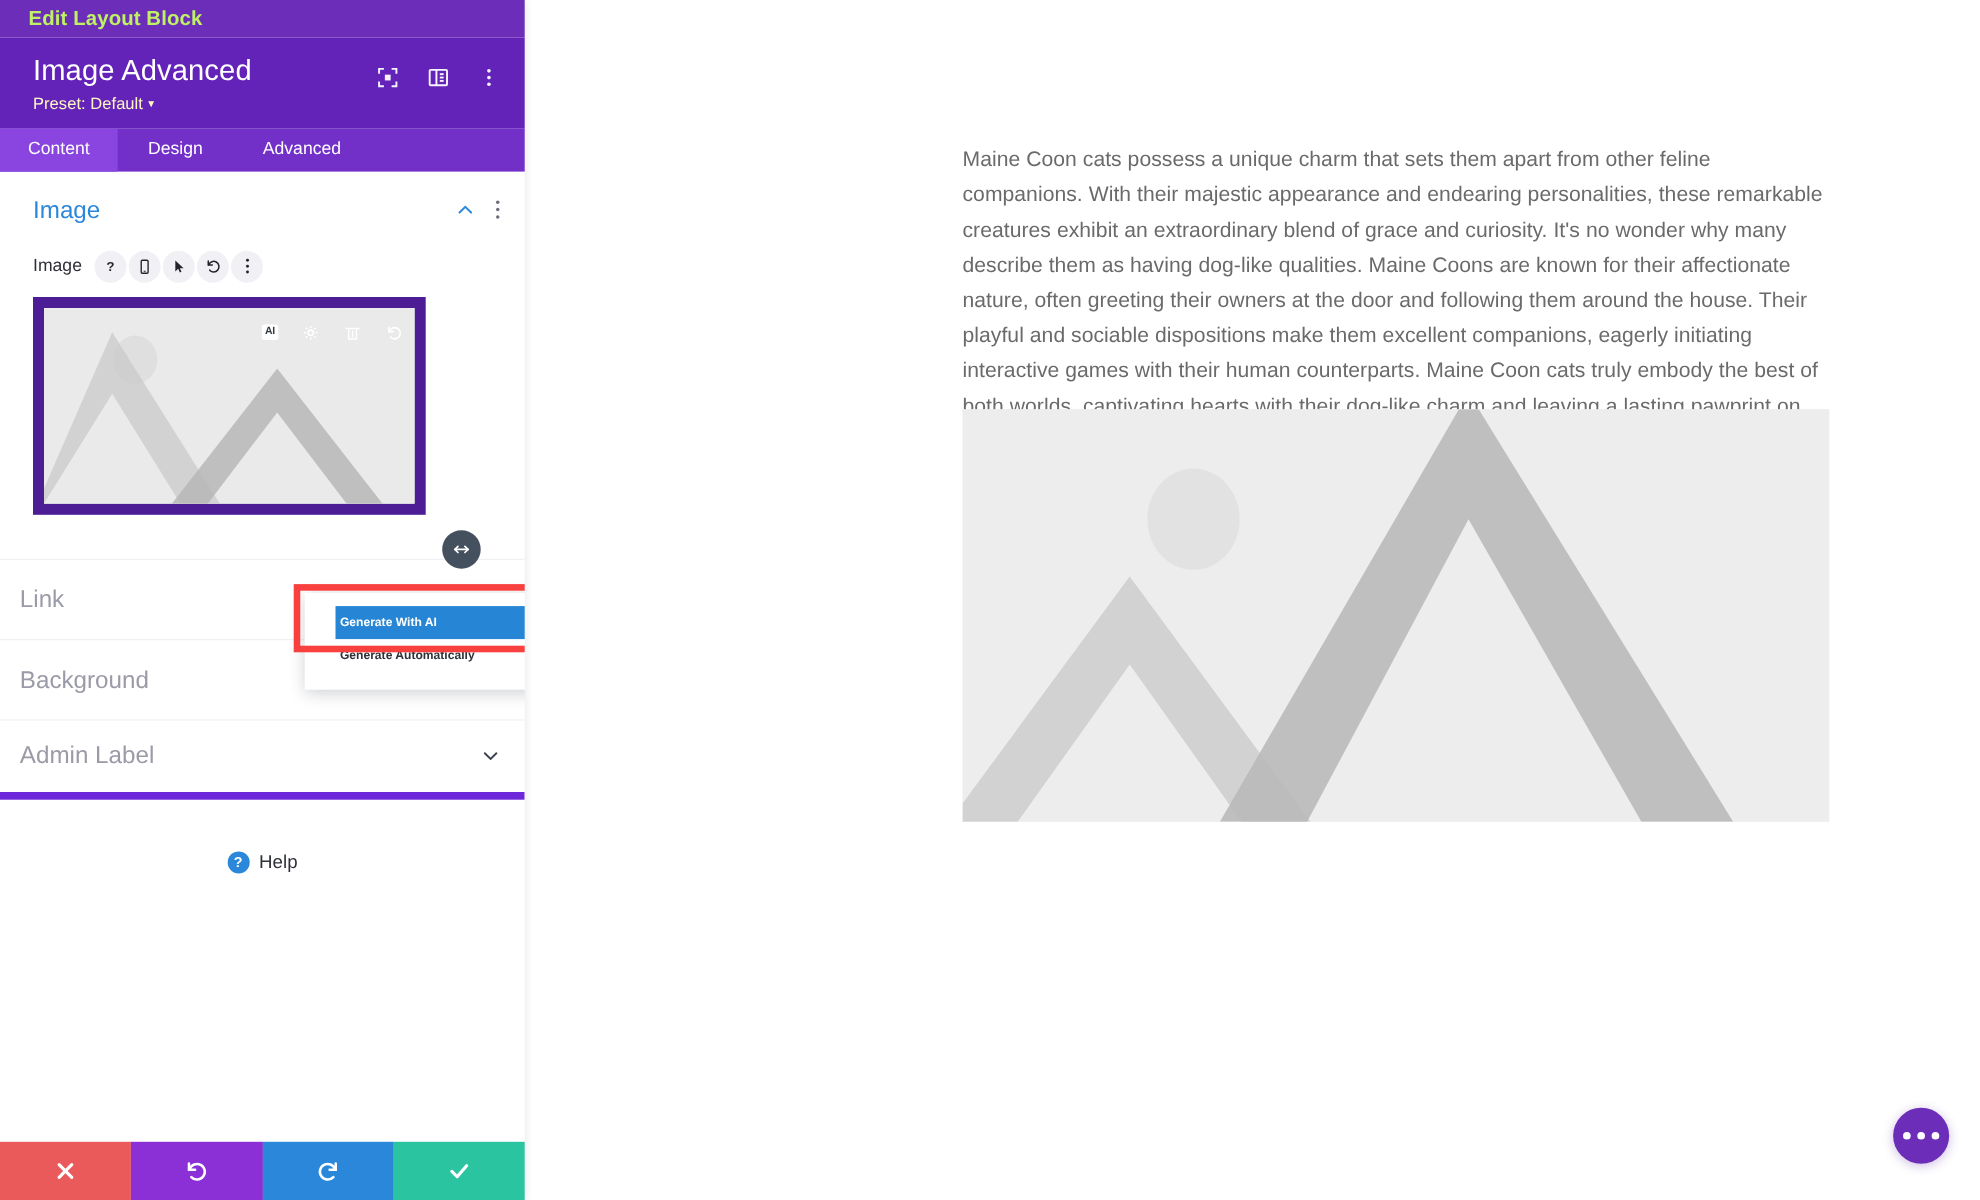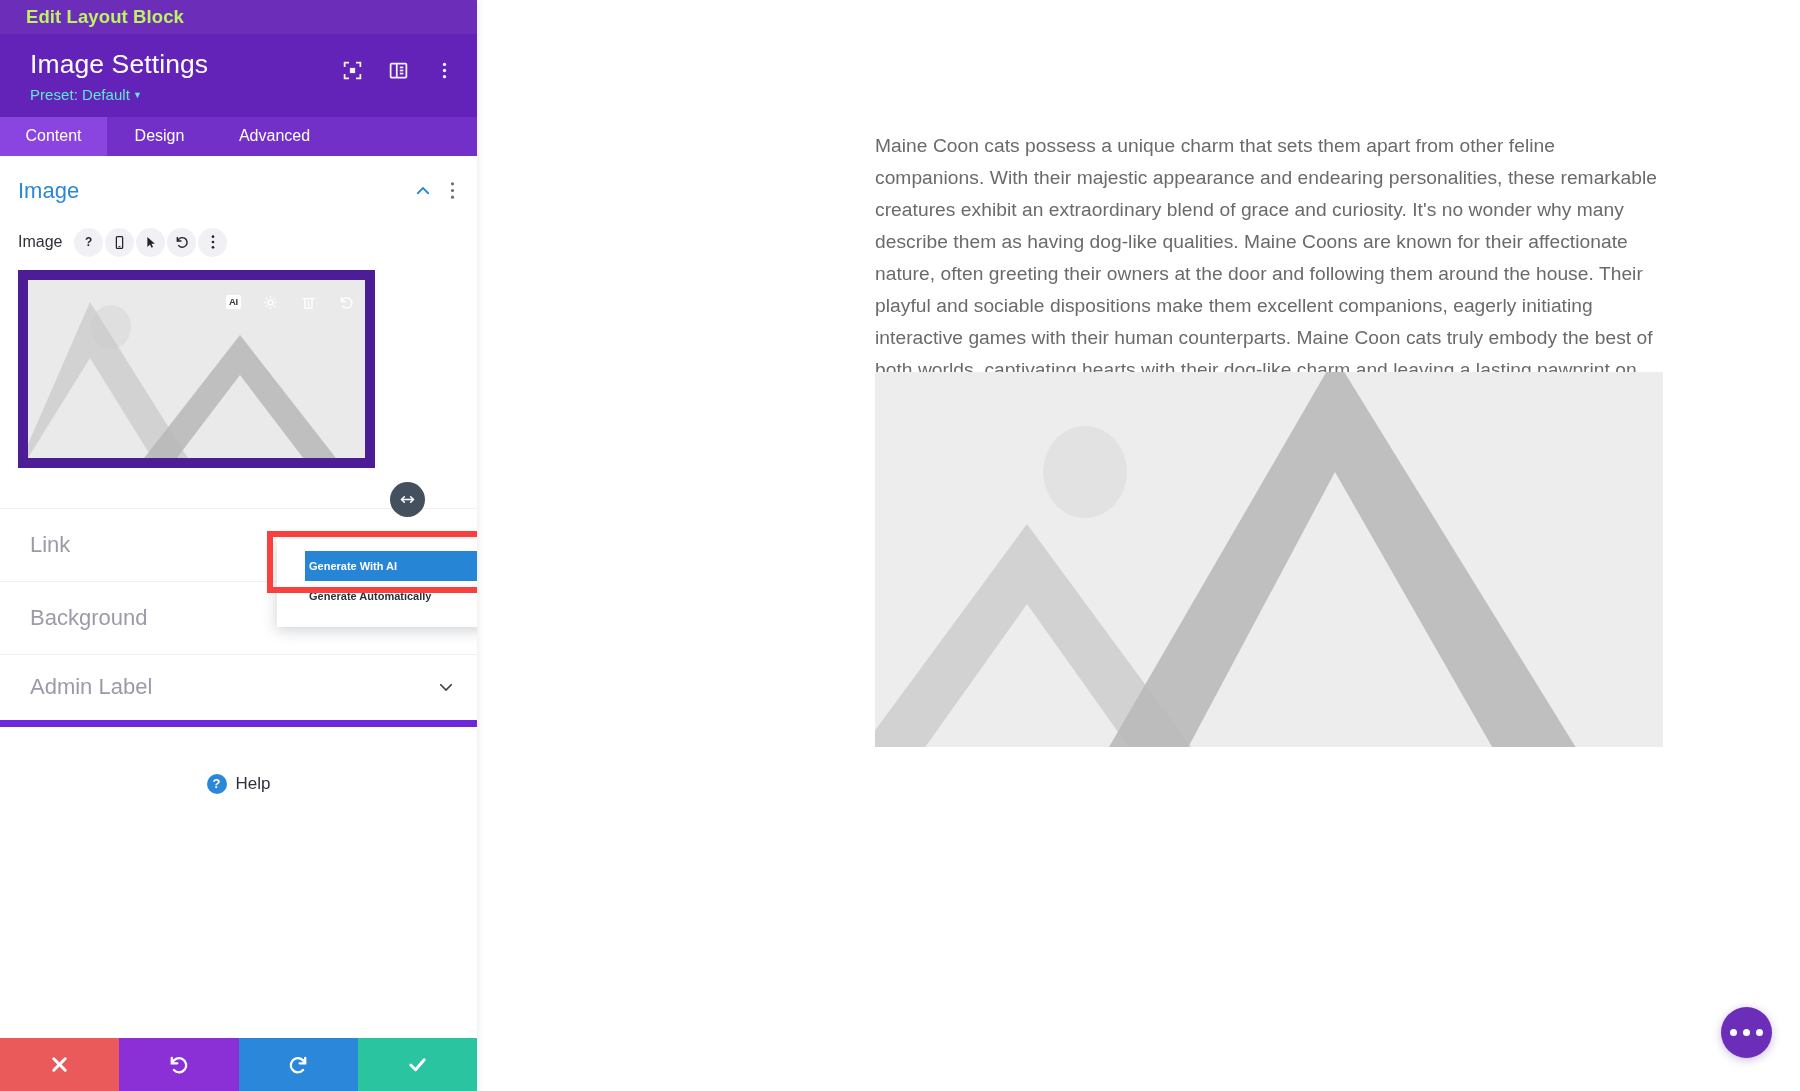--- a/index.html
+++ b/index.html
@@ -33,21 +33,21 @@
     background: #6423B8; flex: none;
     padding: 16px 22px 14px 30px;
   }
   .panel-head-row { display: flex; align-items: flex-start; }
   .panel-head-titles { flex: 1 1 auto; }
   .panel-head-title {
     color: #fff; font-size: 26.5px; font-weight: normal;
     line-height: 1.08; letter-spacing: .1px;
   }
   .panel-head-preset {
-    color: #5eead4; font-size: 15px; margin-top: 7px;
+    color: #fef9c3; font-size: 15px; margin-top: 7px;
     letter-spacing: .05px;
   }
   .panel-head-preset .caret {
     font-size: 9px; margin-left: 3px; vertical-align: 2px;
   }
   .head-icons { display: flex; align-items: center; gap: 25px; padding-top: 10px; }
   .head-icons .hi { width: 21px; height: 21px; cursor: pointer; opacity: .95; }
 
   .tabs {
     display: flex; background: #7230C9; flex: none; height: 39px;
@@ -75,21 +75,21 @@
   .searchbar input::placeholder { color: #9b9bab; }
   .filter-btn {
     background: #E4E4EC; color: #36364a;
     font-size: 14.5px; padding: 7px 14px; border-radius: 3px;
     cursor: pointer; white-space: nowrap;
   }
   .filter-btn .plus { margin-right: 5px; font-weight: bold; }
 
   .panel-body { flex: 1 1 auto; overflow: hidden; position: relative; }
 
-  .section-open { padding: 22px 22px 0 18px; }
+  .section-open { padding: 22px 22px 0 30px; }
   .sec-head { display: flex; align-items: center; }
   .sec-title { font-size: 22px; color: #2B87DA; font-weight: normal; flex: 1 1 auto; }
   .sec-head .chev { width: 18px; height: 18px; margin-right: 18px; cursor: pointer; }
   .sec-head .dots { cursor: pointer; }
 
   .field-row {
     display: flex; align-items: center; gap: 0;
     margin-top: 24px;
   }
   .field-label { font-size: 16px; color: #303038; margin-right: 12px; }
@@ -138,21 +138,21 @@
   .dd-highlight {
     position: absolute; left: 267px; top: 375px;
     width: 311px; height: 62px;
     border: 6px solid #F8403F; z-index: 41;
     pointer-events: none;
   }
 
   .accordion { margin-top: 40px; }
   .acc-row {
     height: 73px; display: flex; align-items: center;
-    padding: 0 22px 0 30px; border-top: 1px solid #F0F0F4;
+    padding: 0 22px 0 18px; border-top: 1px solid #F0F0F4;
     cursor: pointer;
   }
   .acc-row:last-child { border-bottom: 7px solid #6d28d9; }
   .acc-label { flex: 1 1 auto; font-size: 22px; color: #9B9BA8; font-weight: normal; }
   .acc-chev { width: 18px; height: 18px; }
 
   .help-row {
     display: flex; align-items: center; justify-content: center;
     gap: 9px; margin-top: 47px; cursor: pointer;
   }
@@ -199,21 +199,21 @@
 
   <div id="panel">
 
     <div class="panel-titlebar">
       <span class="t">Edit Layout Block</span>
     </div>
 
     <div class="panel-head">
       <div class="panel-head-row">
         <div class="panel-head-titles">
-          <div class="panel-head-title">Image Settings</div>
+          <div class="panel-head-title">Image Advanced</div>
           <div class="panel-head-preset">
             <span>Preset: Default</span><span class="caret">▼</span>
           </div>
         </div>
         <div class="head-icons">
           <svg class="hi" viewBox="0 0 24 24" fill="none" stroke="#fff" stroke-width="2">
             <path d="M3 8V3h5M21 8V3h-5M3 16v5h5M21 16v5h-5"></path>
               <rect x="9" y="9" width="6" height="6" fill="#fff" stroke="none"></rect>
           </svg>
           <svg class="hi" viewBox="0 0 24 24" fill="none" stroke="#fff" stroke-width="2">

